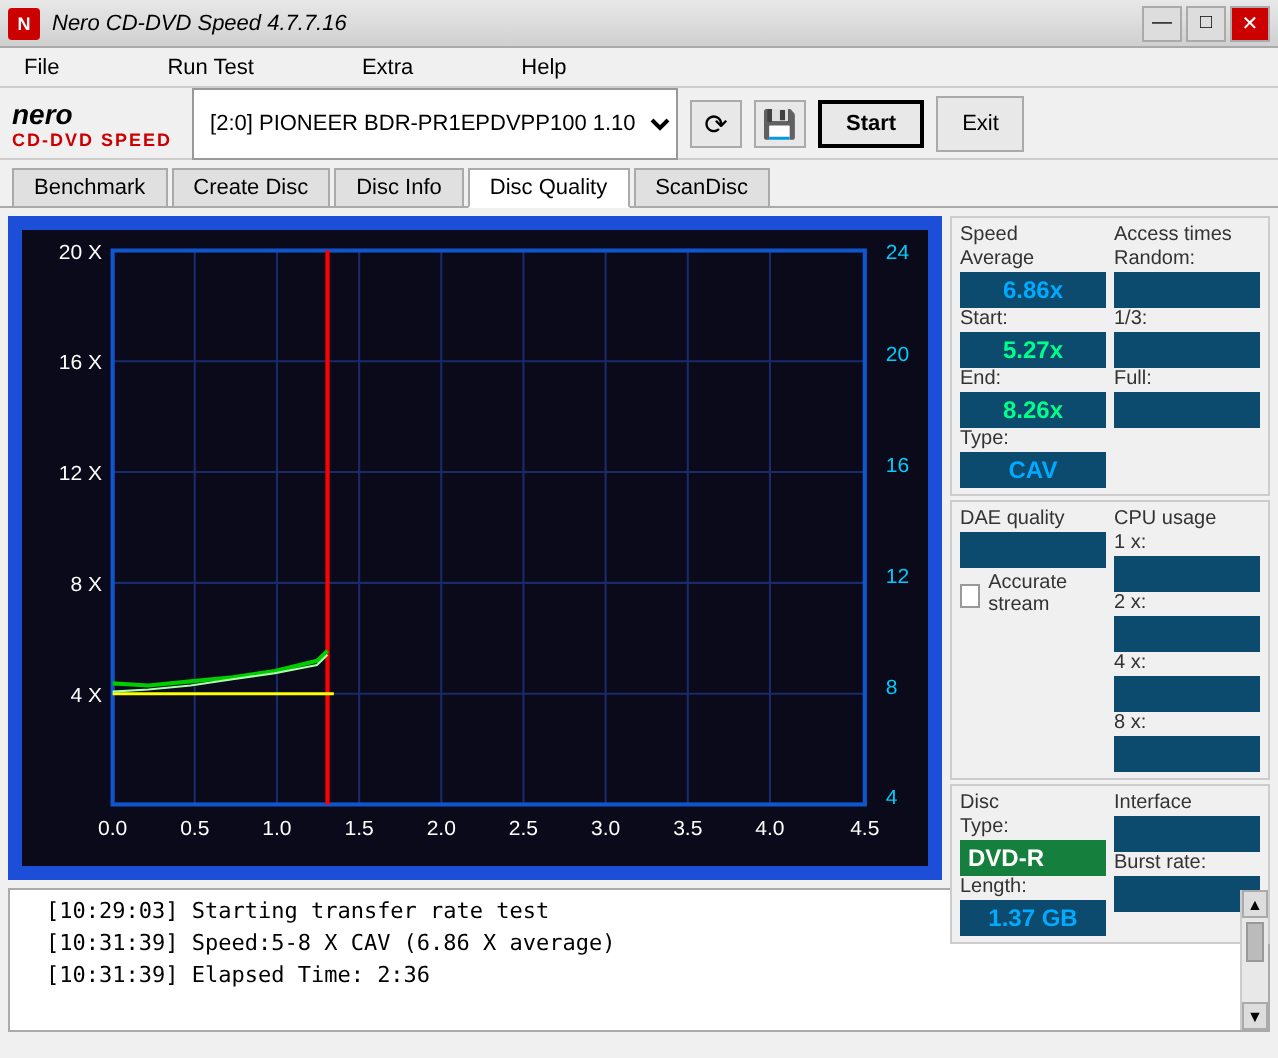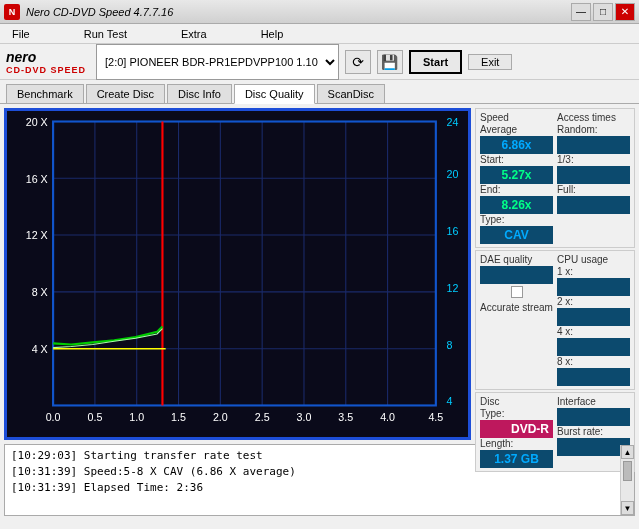--- a/index.html
+++ b/index.html
@@ -63,21 +63,21 @@
       cursor: pointer; font-size: 14px;
     }
     .btn-start {
       height: 24px; padding: 0 12px;
       background: #e8e8e8;
       border: 2px solid #000;
       font-size: 11px; font-weight: bold;
       cursor: pointer;
     }
     .btn-exit {
-      height: 16px; padding: 0 12px;
+      height: 28px; padding: 0 12px;
       background: #e8e8e8;
       border: 1px solid #aaa;
       font-size: 11px;
       cursor: pointer;
     }
 
     
     .tabs {
       display: flex;
       background: #f0f0f0;
@@ -106,21 +106,21 @@
       background: #f0f0f0;
       height: 340px;
       padding: 4px;
       gap: 4px;
     }
 
     
     .graph-container {
       flex: 1;
       background: #737373;
-      border: 3px solid #1d4ed8;
+      border: 7px solid #1d4ed8;
       position: relative;
       overflow: hidden;
     }
 
     
     .right-panel {
       width: 160px;
       display: flex;
       flex-direction: column;
       gap: 2px;
@@ -143,44 +143,44 @@
       display: flex; align-items: center; justify-content: center;
     }
     .panel-row {
       display: flex;
       gap: 4px;
     }
     .panel-col {
       flex: 1;
     }
     .disc-type-box {
-      background: #be185d;
+      background: #15803d;
       color: white;
       font-size: 12px;
       font-weight: bold;
       padding: 2px 4px;
-      text-align: right;
+      text-align: left;
     }
     .checkbox-row {
-      display: flex; align-items: center; gap: 4px; margin-top: 2px; flex-direction: column;
+      display: flex; align-items: center; gap: 4px; margin-top: 2px;
     }
     .mini-checkbox { width: 12px; height: 12px; border: 1px solid #999; background: white; }
 
     
     .log-area {
       background: white;
       border: 1px solid #aaa;
       margin: 0 4px 4px 4px;
       height: 72px;
       display: flex;
       gap: 0;
     }
     .log-content {
       flex: 1;
-      padding: 3px 6px;
+      padding: 3px 18px;
       font-size: 11px;
       font-family: monospace;
       overflow: hidden;
     }
     .log-line { line-height: 16px; }
     .log-scrollbar {
       width: 14px;
       background: #f0f0f0;
       border-left: 1px solid #ccc;
       display: flex; flex-direction: column;

